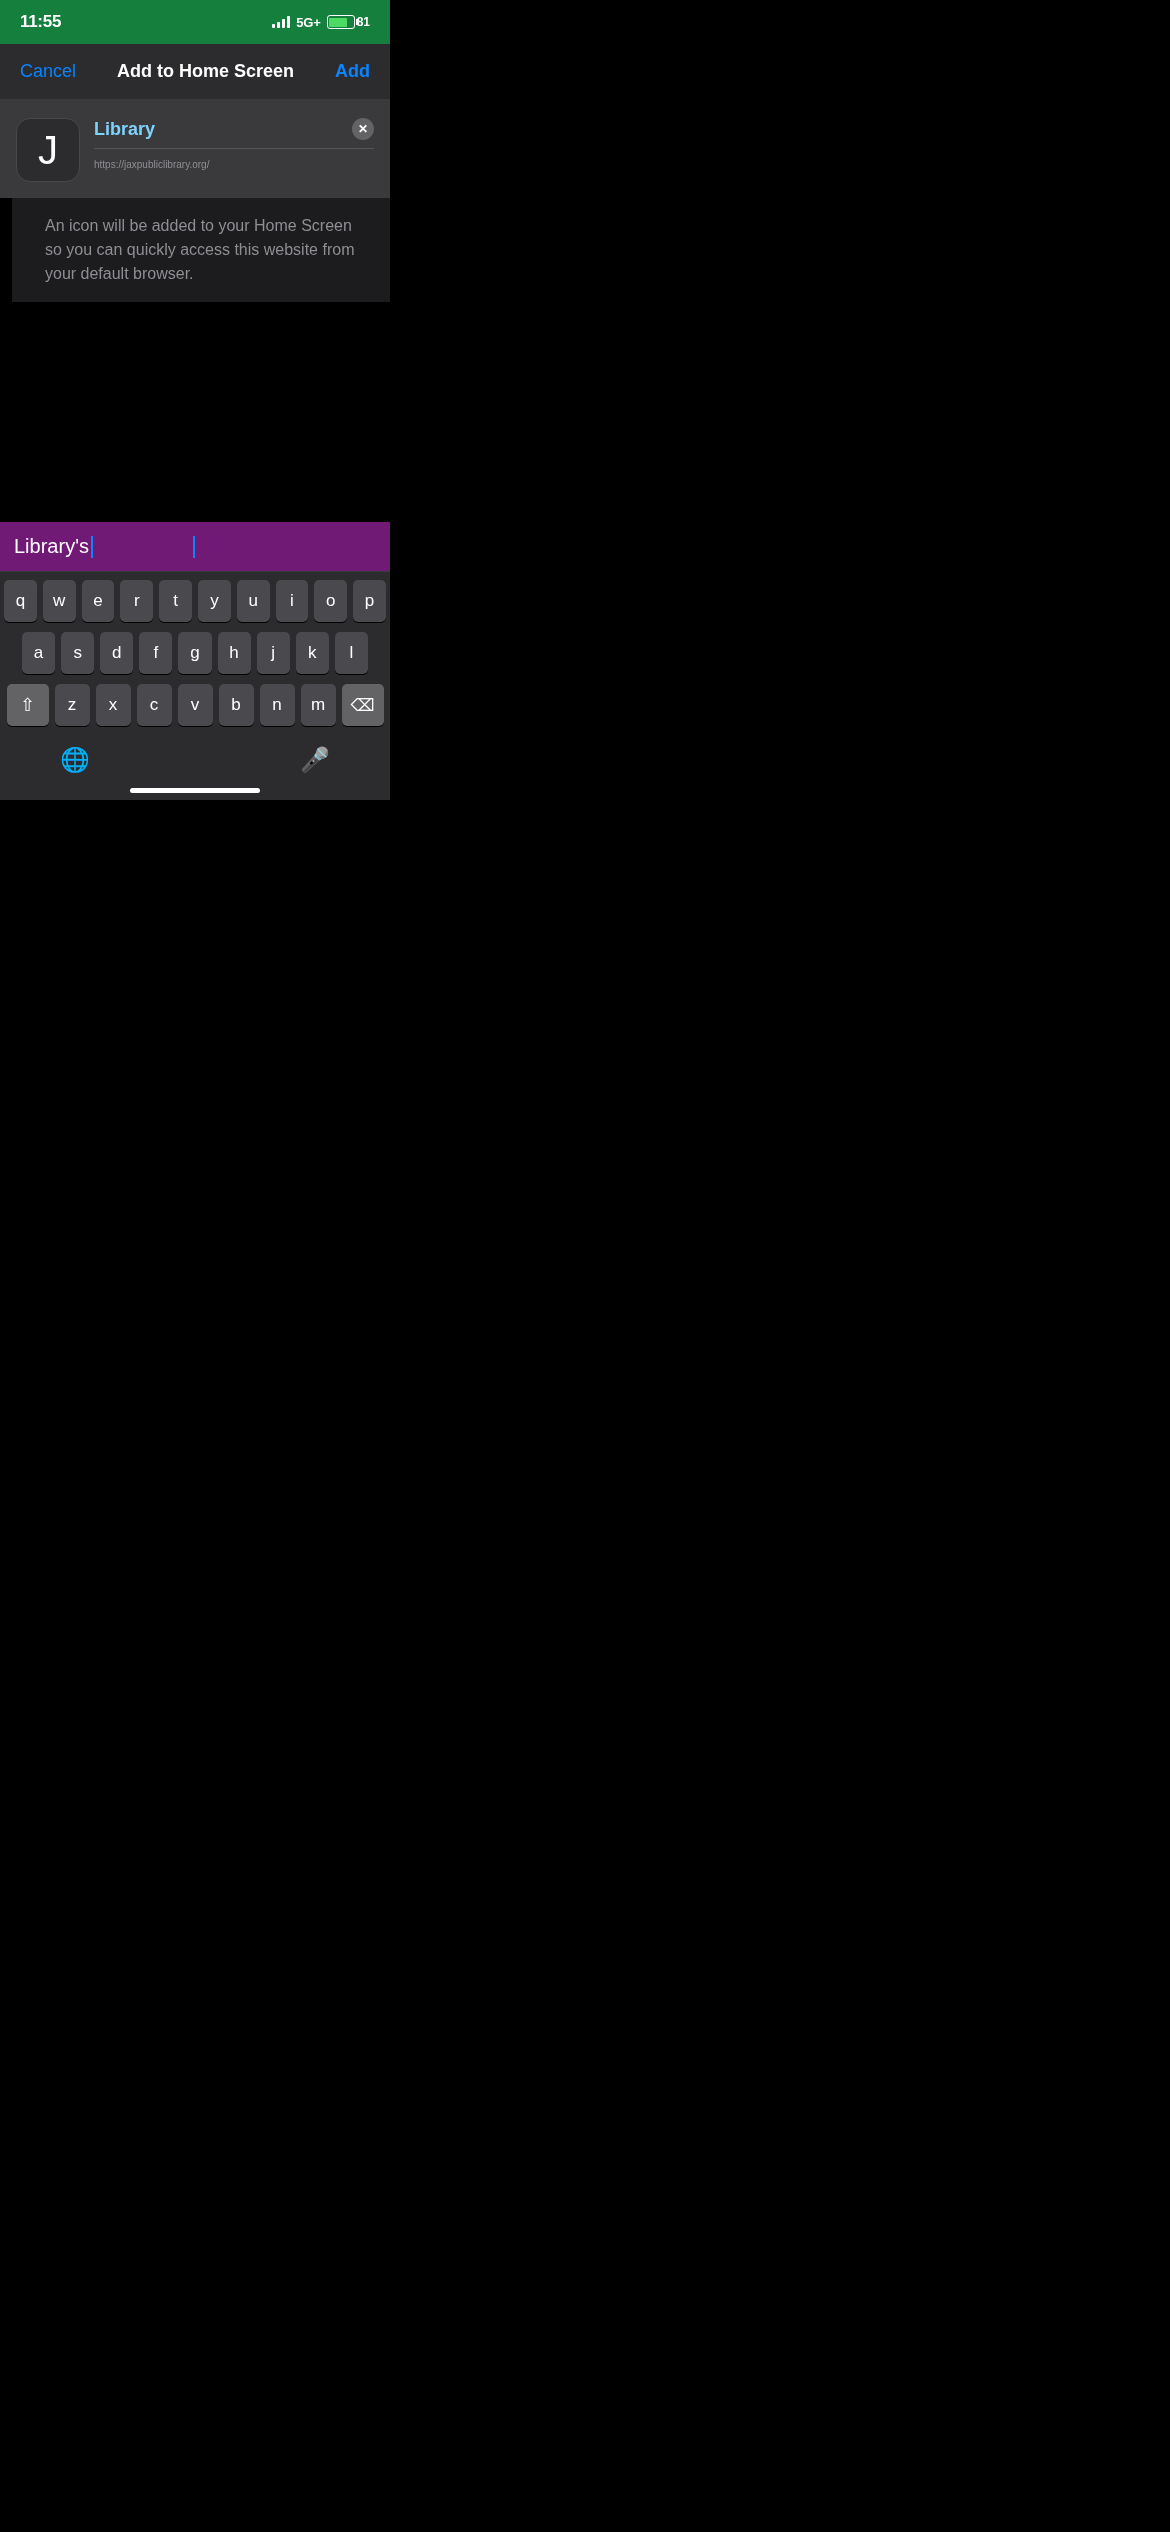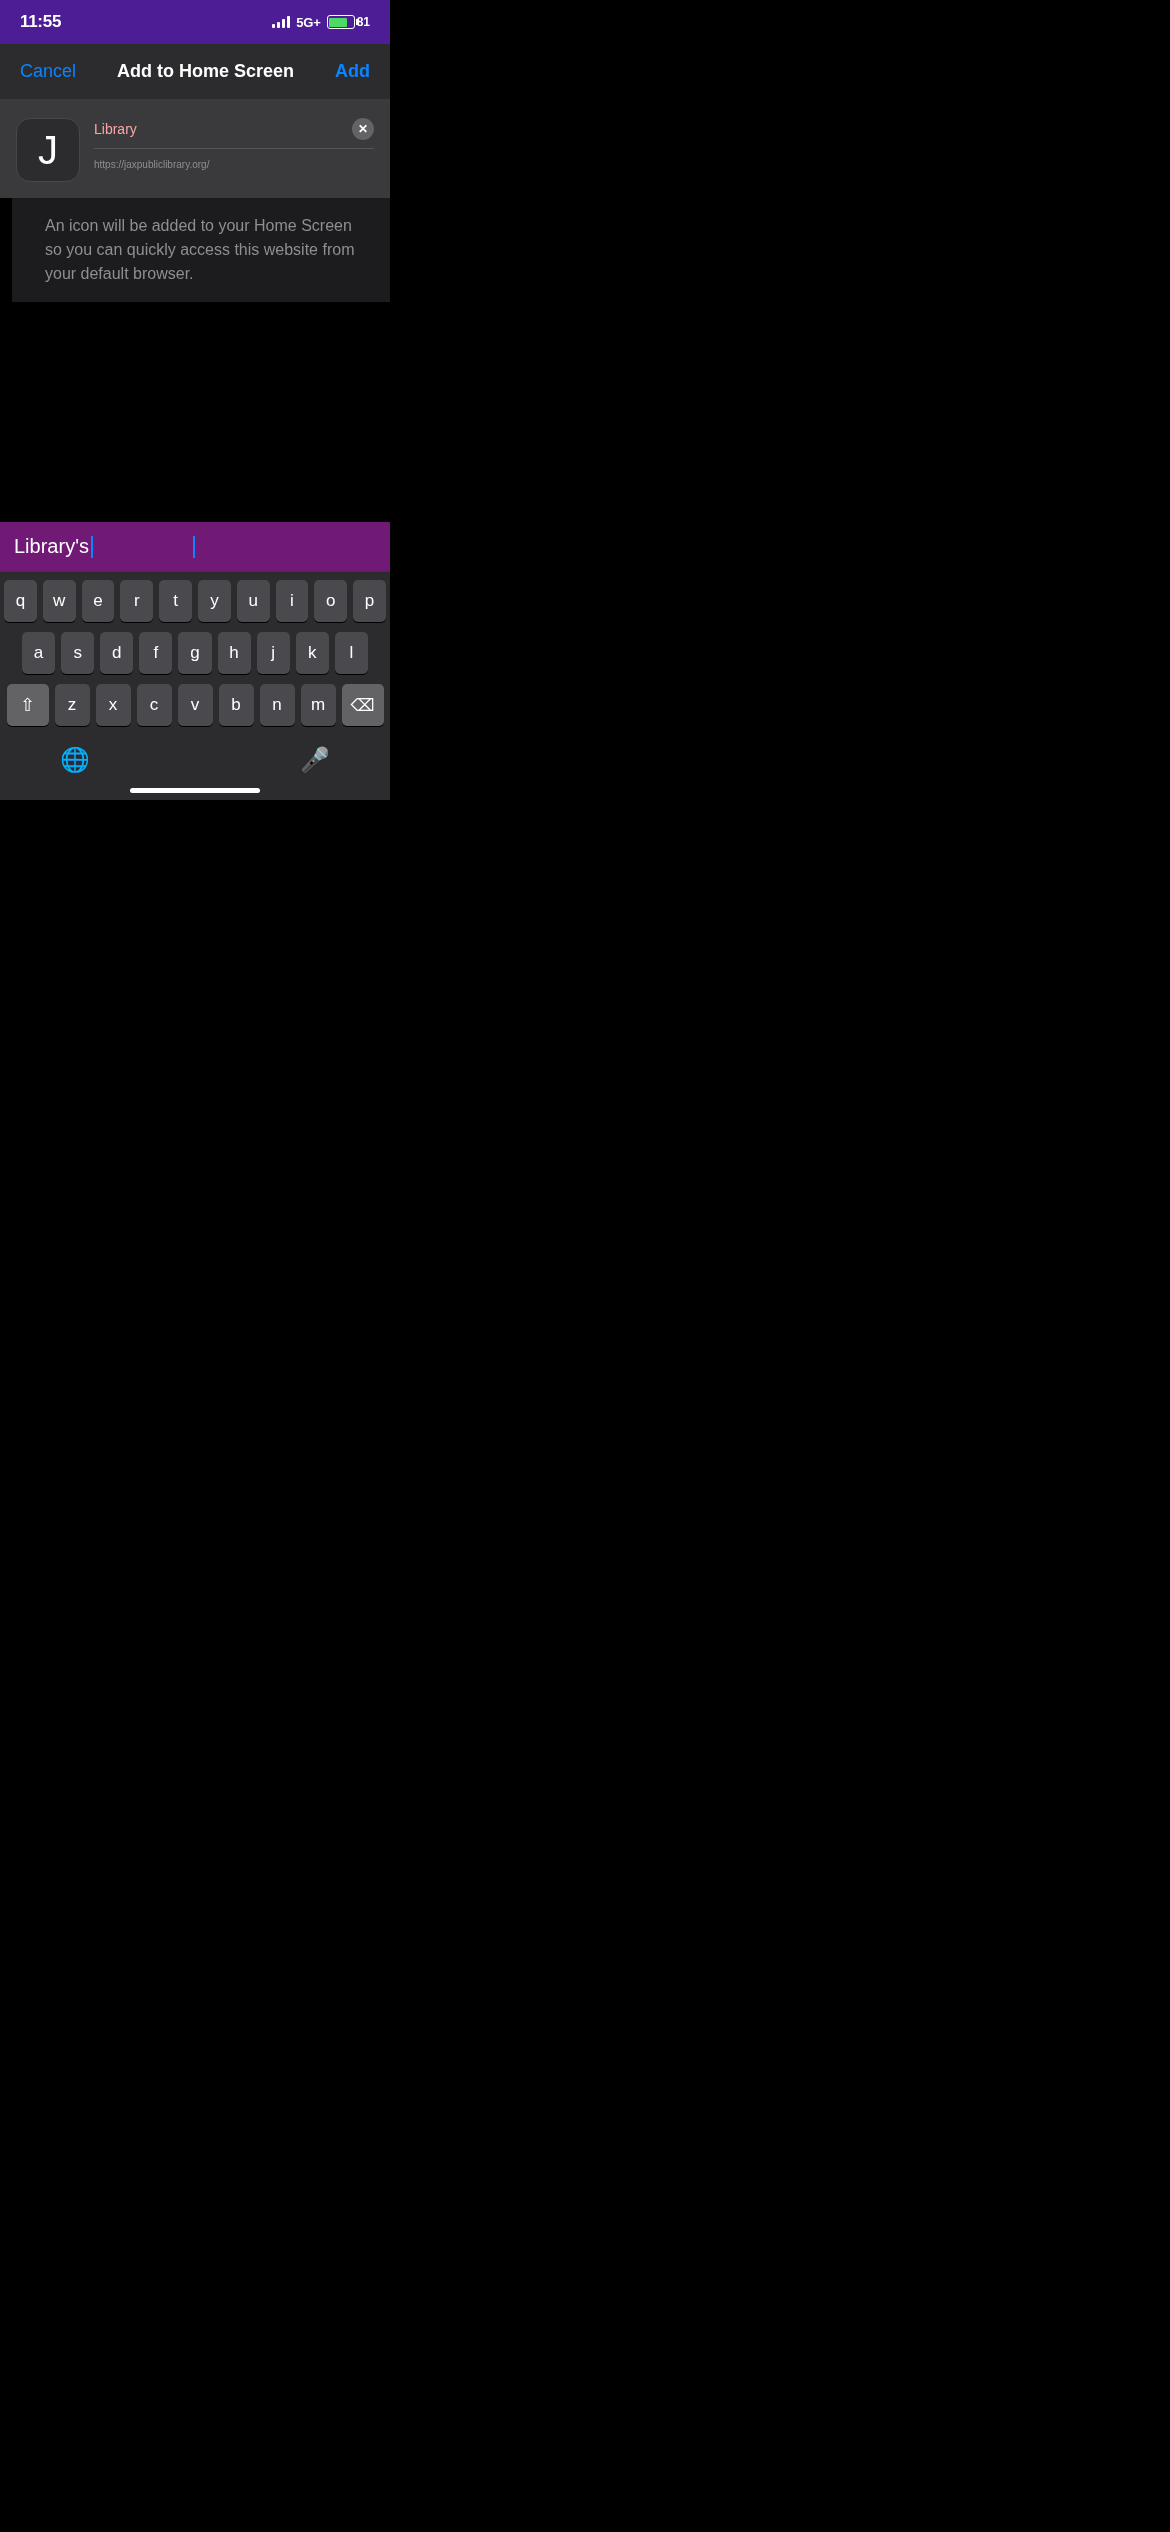--- a/index.html
+++ b/index.html
@@ -9,21 +9,21 @@
       width: 390px;
       height: 844px;
       background: #000;
       font-family: -apple-system, 'SF Pro Display', 'Helvetica Neue', Arial, sans-serif;
       overflow: hidden;
       position: relative;
     }
 
     
     .status-bar {
-      background: #4c1d95;
+      background: #15803d;
       height: 44px;
       display: flex;
       align-items: center;
       justify-content: space-between;
       padding: 0 20px;
       position: relative;
     }
     .status-time {
       color: #fff;
       font-size: 17px;
@@ -153,23 +153,23 @@
     .field-row {
       display: flex;
       align-items: center;
       border-bottom: 0.5px solid #555;
       padding-bottom: 8px;
       margin-bottom: 8px;
     }
     .field-input {
       background: transparent;
       border: none;
-      color: #fca5a5;
-      font-size: 14px;
-      font-weight: 400;
+      color: #7dd3fc;
+      font-size: 18px;
+      font-weight: 700;
       width: 100%;
       outline: none;
     }
     .field-clear-btn {
       width: 22px;
       height: 22px;
       background: #636366;
       border-radius: 50%;
       display: flex;
       align-items: center;

